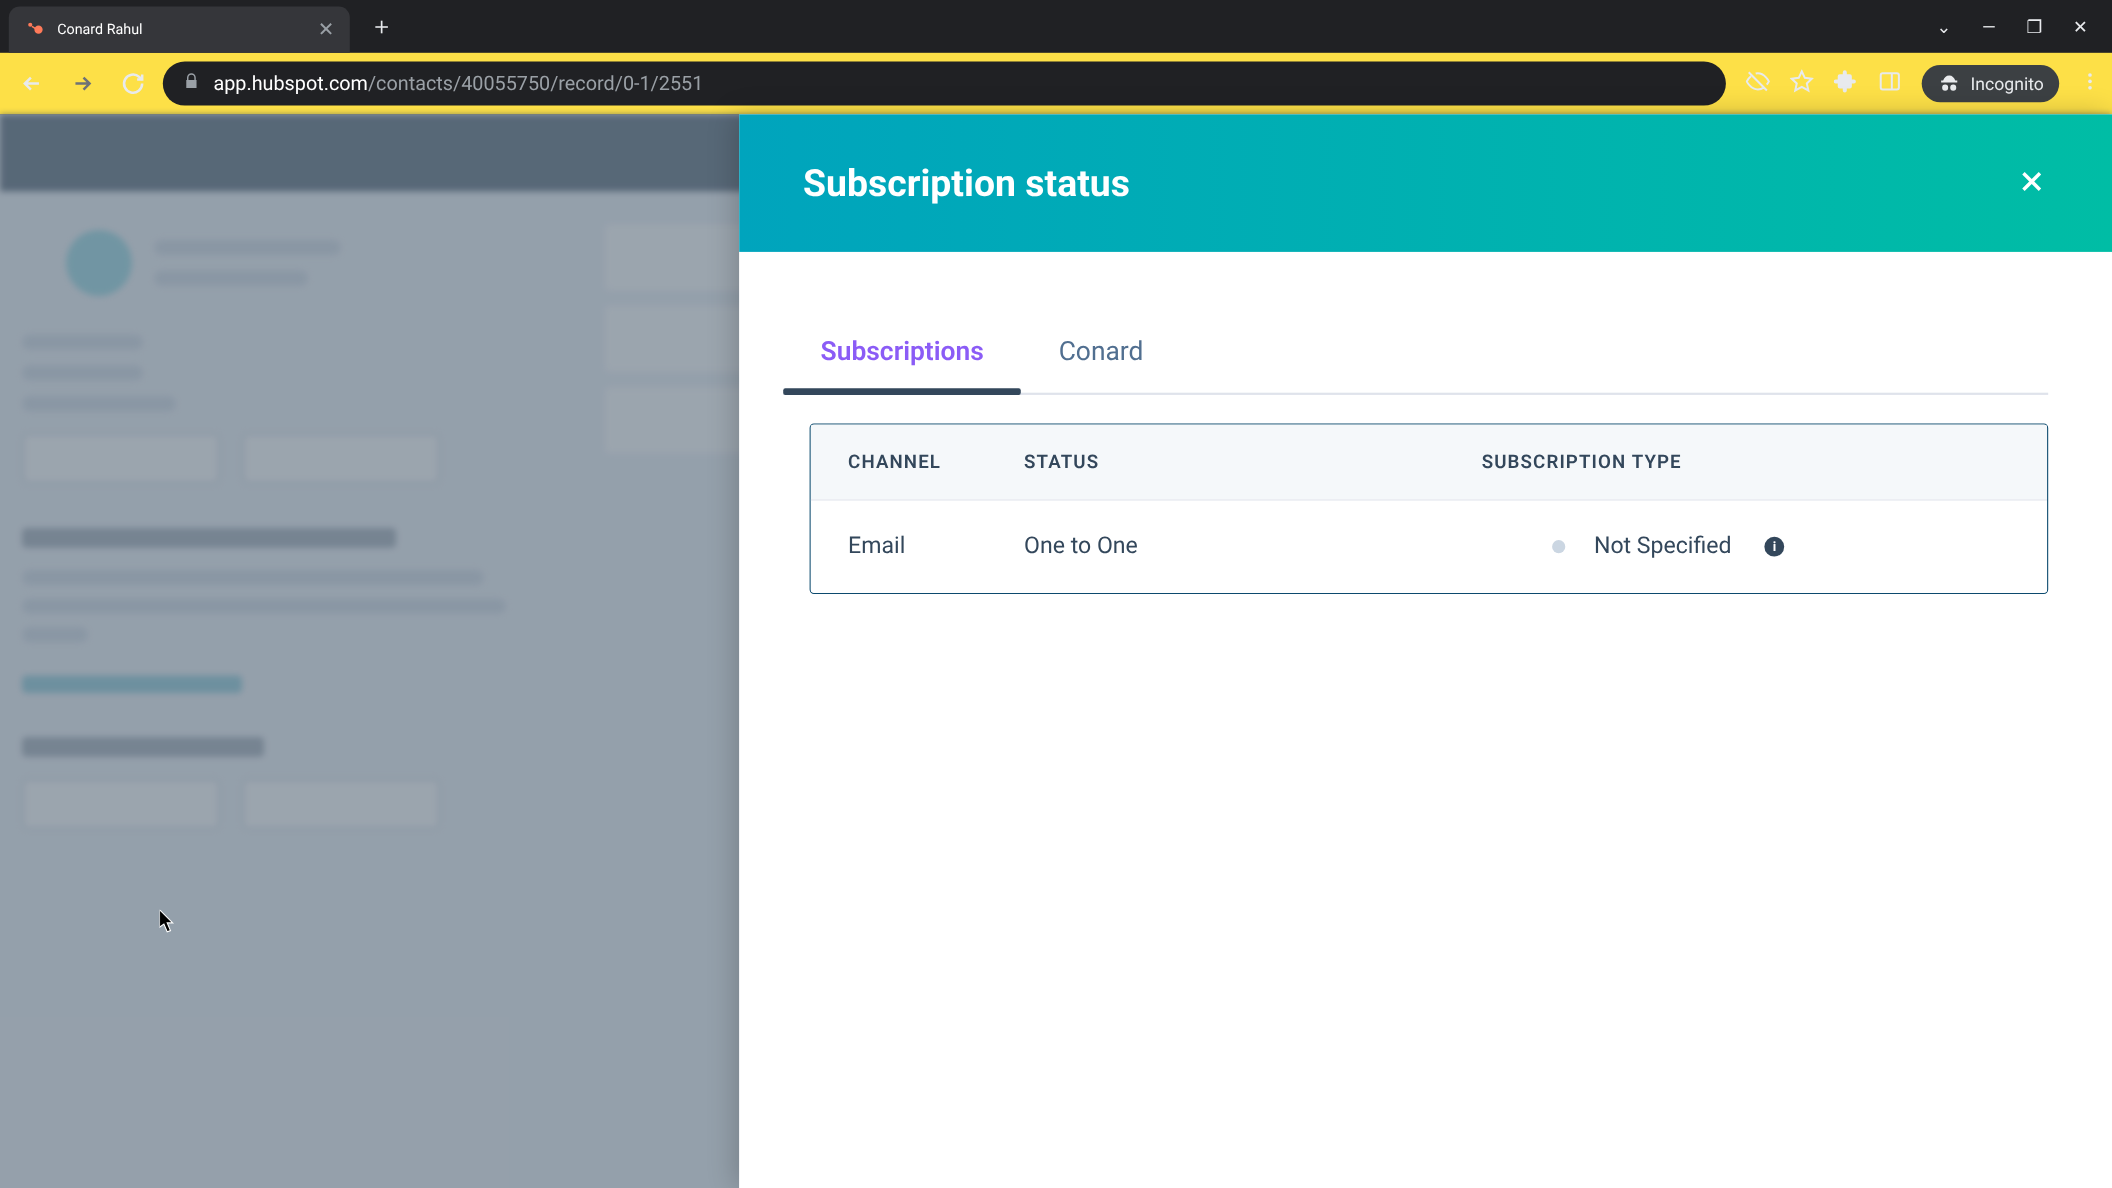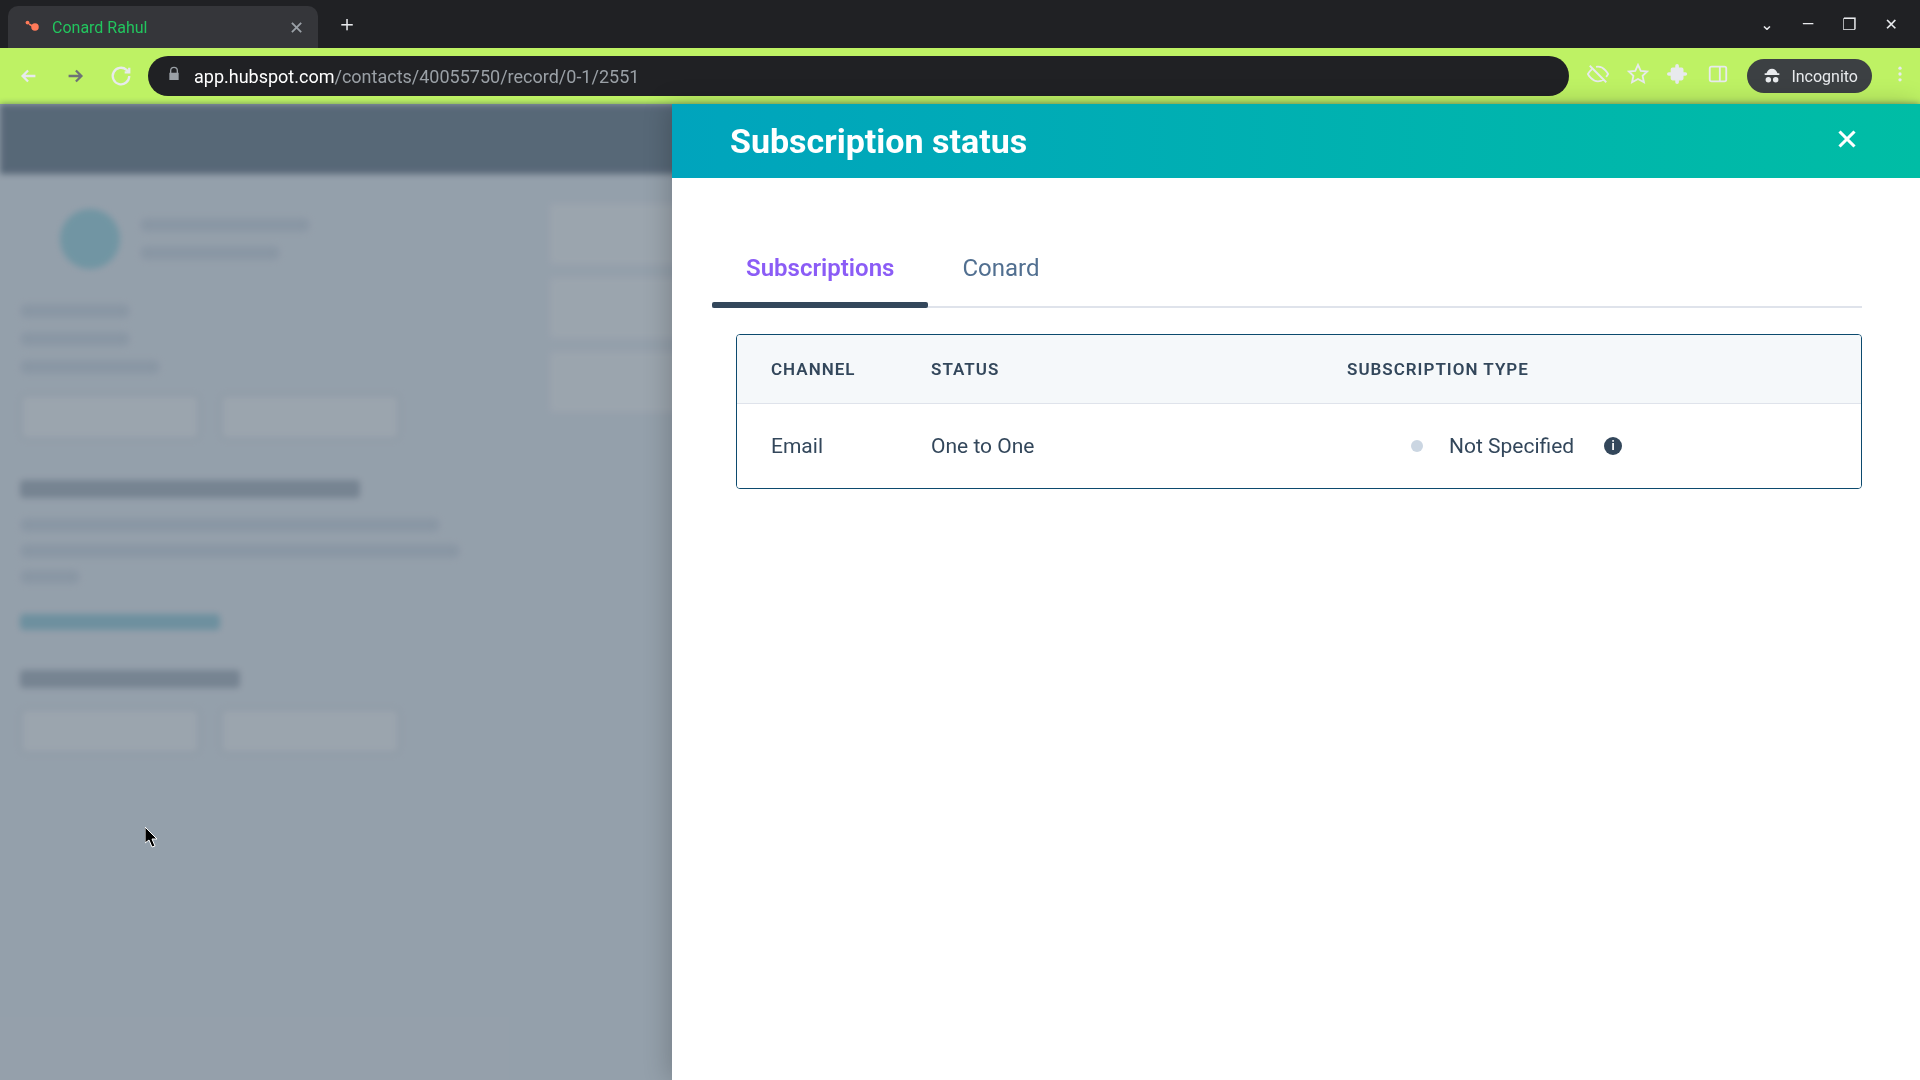--- a/index.html
+++ b/index.html
@@ -3,27 +3,27 @@
 <meta charset="utf-8">
 <style>
   * { margin: 0; padding: 0; box-sizing: border-box; font-family: -apple-system, BlinkMacSystemFont, "Segoe UI", Roboto, sans-serif; }
   html, body { width: 1920px; height: 1080px; overflow: hidden; background: #202124; }
 
   
   .browser-chrome { background: #202124; }
   .tab-bar { display: flex; align-items: center; height: 48px; padding-left: 8px; }
   .tab { display: flex; align-items: center; background: #35363a; border-radius: 10px 10px 0 0; padding: 0 14px; height: 42px; min-width: 310px; gap: 10px; margin-top: 6px; }
   .tab-favicon { width: 20px; height: 20px; display:flex; align-items:center; justify-content:center; }
-  .tab-title { color: #22c55e; font-size: 16px; flex: 1; }
+  .tab-title { color: #ffffff; font-size: 13px; flex: 1; }
   .tab-close { color: #9aa0a6; font-size: 18px; cursor: pointer; }
   .new-tab { color: #e8eaed; font-size: 22px; margin-left: 18px; cursor: pointer; }
   .window-controls { margin-left: auto; display: flex; gap: 28px; padding-right: 22px; color: #e8eaed; align-items: center; }
   .window-controls span { font-size: 16px; cursor: pointer; }
 
-  .nav-bar { display: flex; align-items: center; background: #bef264; height: 56px; padding: 0 10px; gap: 8px; }
+  .nav-bar { display: flex; align-items: center; background: #fde047; height: 56px; padding: 0 10px; gap: 8px; }
   .nav-btn { width: 38px; height: 38px; display: flex; align-items: center; justify-content: center; color: #e8eaed; border-radius: 50%; cursor: pointer; }
   .nav-btn.dim { color: #6e7276; }
   .address-bar { flex: 1; background: #202124; border-radius: 24px; height: 40px; display: flex; align-items: center; padding: 0 18px; gap: 12px; }
   .lock-icon { color: #9aa0a6; }
   .url { color: #e8eaed; font-size: 18px; }
   .url .domain { color: #ffffff; }
   .url .path { color: #9aa0a6; }
   .right-icons { display: flex; align-items: center; gap: 18px; color: #e8eaed; margin-left: 10px; }
   .incognito-badge { display: flex; align-items: center; gap: 8px; background: #3c4043; padding: 6px 14px; border-radius: 20px; color: #e8eaed; font-size: 16px; }
 
@@ -47,21 +47,21 @@
   .bg-section-title { height: 18px; width: 340px; background: #33475b; opacity: 0.5; border-radius: 4px; margin: 40px 0 20px 0; }
   .bg-para .pln { height: 14px; background: #cbd6e2; border-radius: 7px; margin: 12px 0; }
   .bg-link { height: 16px; width: 200px; background: #0091ae; opacity: 0.5; border-radius: 4px; margin-top: 30px; }
   .bg-right { flex: 1; padding: 30px; }
 
   
   .scrim { position: absolute; left: 0; top: 0; bottom: 0; width: 672px; background: rgba(45, 62, 80, 0.45); }
 
   
   .panel { position: absolute; right: 0; top: 0; bottom: 0; width: 1248px; background: #ffffff; box-shadow: -4px 0 24px rgba(0,0,0,0.2); display: flex; flex-direction: column; }
-  .panel-header { background: #00bda5; background: linear-gradient(90deg, #00a4bd 0%, #00bda5 100%); height: 74px; display: flex; align-items: center; padding: 0 58px; justify-content: space-between; }
+  .panel-header { background: #00bda5; background: linear-gradient(90deg, #00a4bd 0%, #00bda5 100%); height: 125px; display: flex; align-items: center; padding: 0 58px; justify-content: space-between; }
   .panel-title { color: #ffffff; font-size: 34px; font-weight: 700; }
   .panel-close { color: #ffffff; cursor: pointer; }
   .panel-close svg { width: 30px; height: 30px; }
 
   .panel-body { padding: 60px 58px 0 40px; }
 
   .tabs { display: flex; border-bottom: 2px solid #dfe3eb; margin-bottom: 26px; }
   .tab-btn { padding: 16px 34px 24px 34px; font-size: 24px; color: #516f90; cursor: pointer; position: relative; }
   .tab-btn.active { color: #8b5cf6; font-weight: 600; }
   .tab-btn.active::after { content: ""; position: absolute; left: 0; right: 0; bottom: -2px; height: 6px; background: #33475b; border-radius: 2px; }

